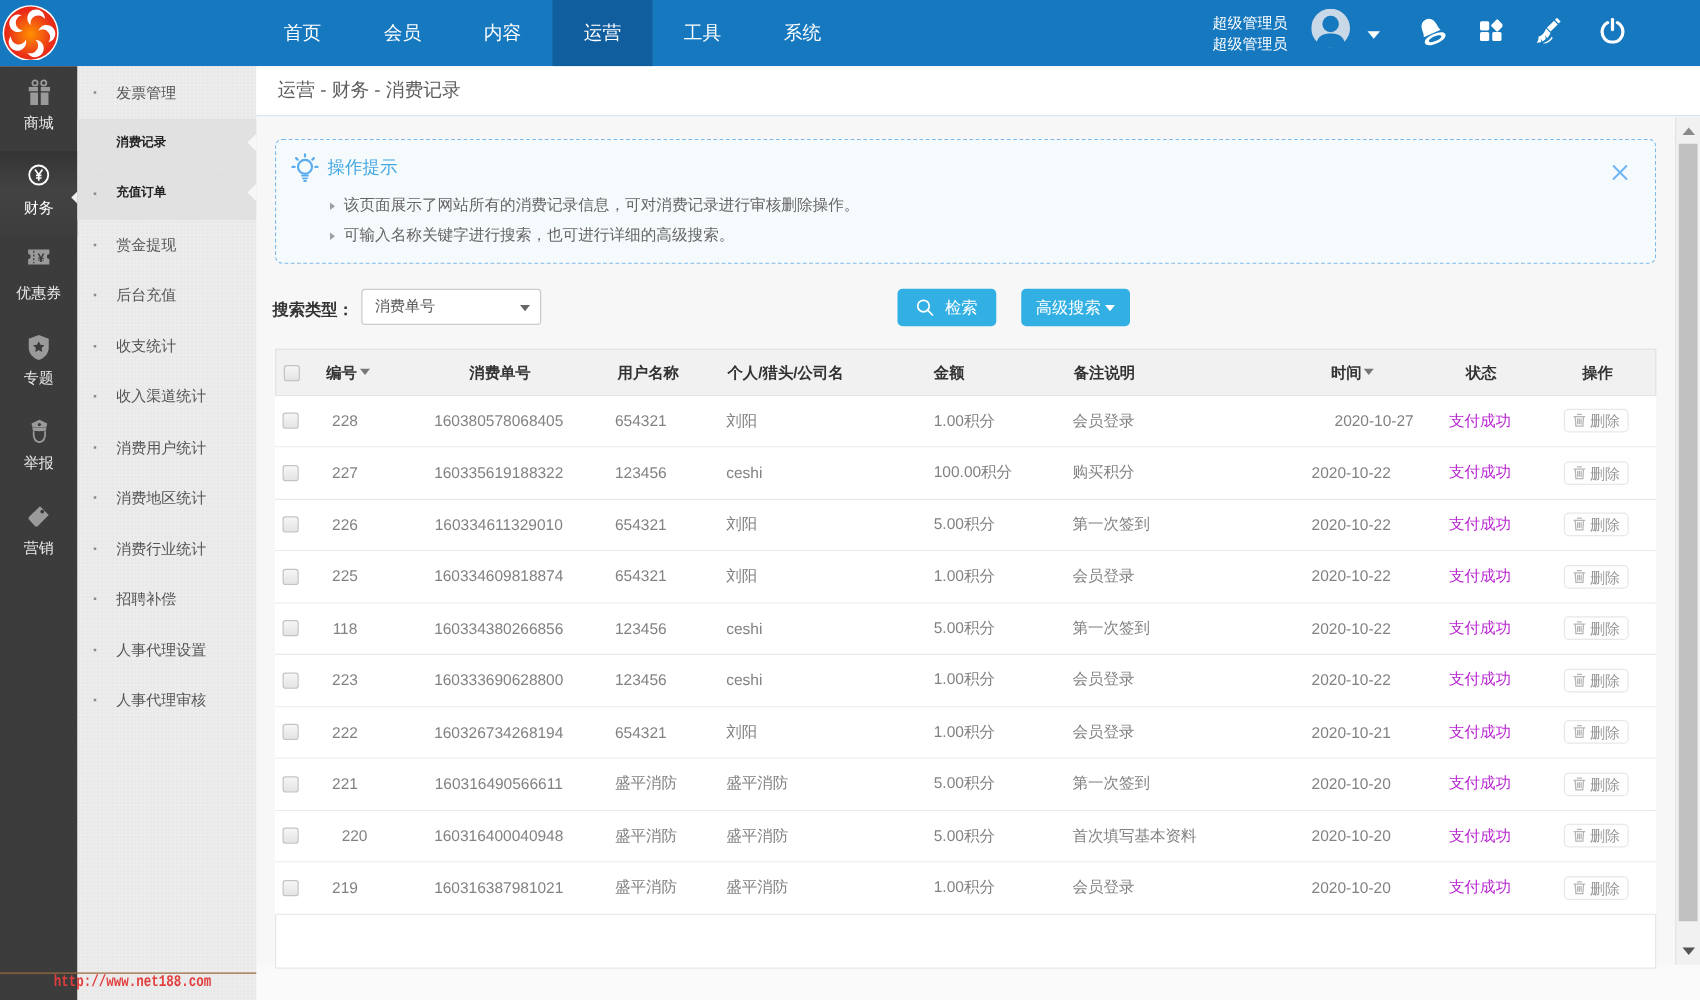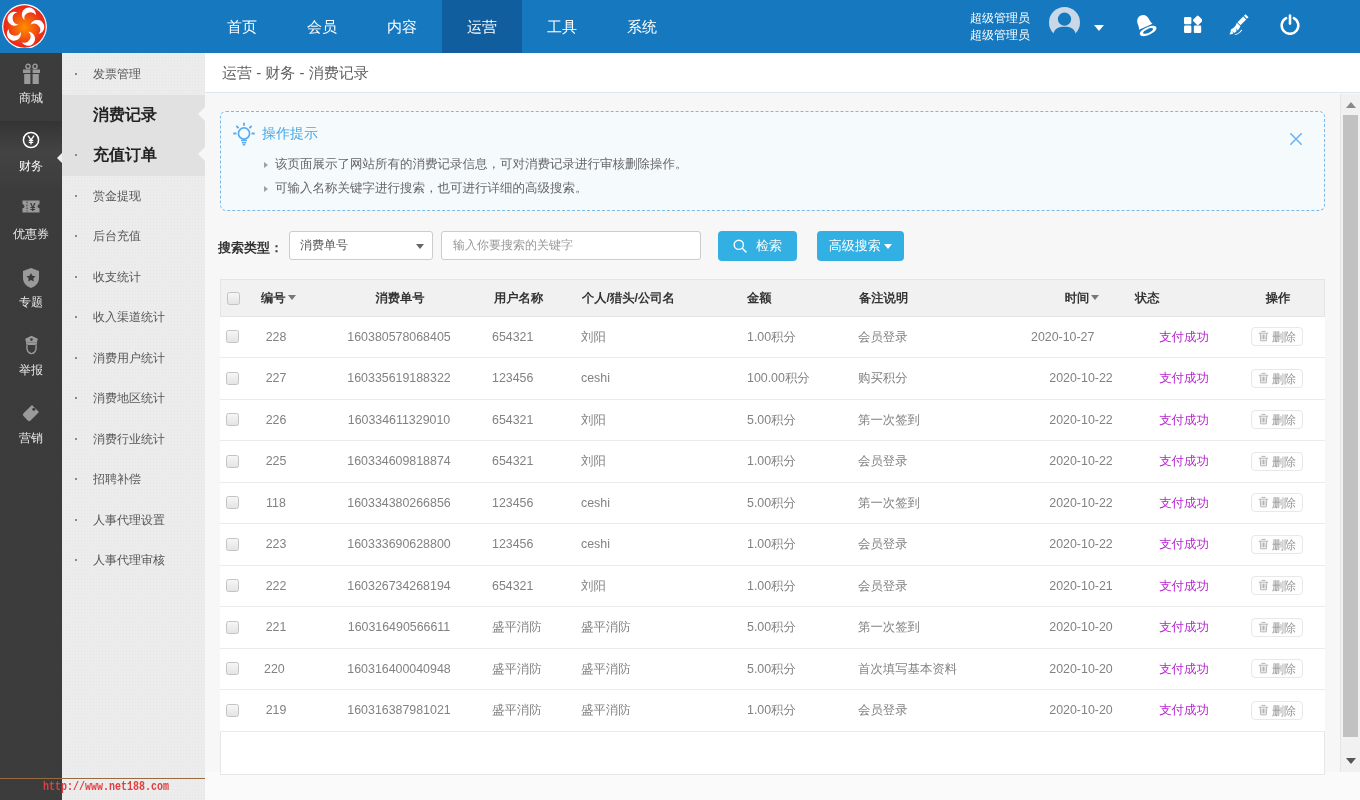--- a/index.html
+++ b/index.html
@@ -20,21 +20,21 @@
 .ditem { position:absolute; left:0; width:62px; height:68px; text-align:center; }
 .ditem.active { background:linear-gradient(180deg,#343434,#434343 45%,#3d3d3d); }
 .dicon { margin-top:10px; height:26px; }
 .dlabel { color:#e8e8e8; font-size:12px; margin-top:1px; }
 .ditem.active .dlabel { color:#fff; }
 #dnotch { position:absolute; left:57px; top:99.5px; width:0; height:0; border-top:5.5px solid transparent; border-bottom:5.5px solid transparent; border-right:5px solid #efefef; }
 
 
 #lside { position:absolute; left:62px; top:53px; width:143px; height:747px; background-color:#ececec; background-image:radial-gradient(rgba(0,0,0,0.022) 1px, transparent 1px); background-size:3px 3px; }
 .smenu { position:absolute; left:0; width:143px; height:40.5px; line-height:40.5px; font-size:12px; color:#555; }
-.smenu.sel { background:#e1e1e1; font-weight:bold; color:#222; font-size:16px; }
+.smenu.sel { background:#e1e1e1; font-weight:bold; color:#222; font-size:10px; }
 .dot { position:absolute; left:13px; top:19px; width:2px; height:2px; background:#8a8a8a; }
 .mt { position:absolute; left:31px; }
 .lnotch { position:absolute; width:0; height:0; border-top:7px solid transparent; border-bottom:7px solid transparent; border-right:7px solid #f7f7f7; left:136px; }
 
 
 #bread { position:absolute; left:205px; top:53px; width:1155px; height:40px; background:#fff; border-bottom:1px solid #d9e7f2; line-height:40px; font-size:15px; color:#5d5d5d; padding-left:17px; }
 #tipbox { position:absolute; left:220px; top:111px; width:1105px; height:100px; background:#f5fafd; border:1px dashed #7db9e8; border-radius:6px; }
 #tiptitle { position:absolute; left:41px; top:13px; font-size:14px; color:#45a7e2; }
 .tipline { position:absolute; left:43px; font-size:12.5px; color:#666; }
 .tipline .arr { display:inline-block; width:0; height:0; border-left:4px solid #9aa0a6; border-top:3.5px solid transparent; border-bottom:3.5px solid transparent; margin-right:7px; vertical-align:0px; }
@@ -275,50 +275,49 @@
     <div id="tiptitle">操作提示</div>
     <div class="tipline" style="top:44px"><span class="arr"></span>该页面展示了网站所有的消费记录信息，可对消费记录进行审核删除操作。</div>
     <div class="tipline" style="top:68px"><span class="arr"></span>可输入名称关键字进行搜索，也可进行详细的高级搜索。</div>
     <div id="tipclose"><svg width="12" height="12" viewBox="0 0 12 12">
           <path d="M0.8 0.8 L11.2 11.2 M11.2 0.8 L0.8 11.2" stroke="#6db5f2" stroke-width="1.6" stroke-linecap="round"></path>
         </svg></div>
   </div>
 
   <div id="searchlabel">搜索类型：</div>
   <div id="sel1">消费单号<span class="sc"></span></div>
-  <div id="inp1">输入你要搜索的关键字</div>
   <div class="bluebtn" style="left:718px;width:79px"><svg width="14" height="14" viewBox="0 0 14 14" style="vertical-align:-2.5px;margin-right:9px">
         <circle cx="5.8" cy="5.8" r="4.6" stroke="#fff" stroke-width="1.4" fill="none"></circle>
         <path d="M9.3 9.3 L13 13" stroke="#fff" stroke-width="1.4" stroke-linecap="round"></path>
       </svg>检索</div>
   <div class="bluebtn" style="left:817px;width:87px">高级搜索 <span style="display:inline-block;width:0;height:0;border-left:4.5px solid transparent;border-right:4.5px solid transparent;border-top:5.5px solid #fff;vertical-align:1px"></span></div>
 
   <div id="tbl"></div>
   <div id="thead">
     <span class="cb" style="left:6px;top:12px;margin-top:0"></span>
     <span class="h" style="left:40px">编号<span class="hcaret"></span></span>
     <span class="h" style="left:82px;width:194px;text-align:center">消费单号</span>
     <span class="h" style="left:273px">用户名称</span>
     <span class="h" style="left:361px">个人/猎头/公司名</span>
     <span class="h" style="left:526px">金额</span>
     <span class="h" style="left:638px">备注说明</span>
     <span class="h" style="left:811px;width:100px;text-align:center">时间<span class="hcaret"></span></span>
-    <span class="h" style="left:914px;width:100px;">状态</span>
+    <span class="h" style="left:914px;width:100px;text-align:center">状态</span>
     <span class="h" style="left:1031px;width:52px;text-align:center">操作</span>
   </div>
 
 <div class="trow" style="top:316.5px;height:41.5px">
   <span class="cb" style="left:6px"></span>
   <span class="c" style="left:26px;width:60px;text-align:center">228</span>
   <span class="c" style="left:82px;width:194px;text-align:center">160380578068405</span>
   <span class="c" style="left:272px">654321</span>
   <span class="c" style="left:361px">刘阳</span>
   <span class="c" style="left:527px">1.00积分</span>
   <span class="c" style="left:638px">会员登录</span>
-  <span class="c" style="left:811px;width:100px;text-align:left">2020-10-27</span>
+  <span class="c" style="left:811px;width:100px;text-align:right">2020-10-27</span>
   <span class="c st" style="left:914px;width:100px;text-align:center">支付成功</span>
   <span class="delbtn" style="left:1031px"><svg width="11" height="12" viewBox="0 0 11 12" style="vertical-align:-1px;margin-right:3px">
           <path d="M1.2 3.2h8.6M3.9 1.4h3.2M2.2 3.4l.5 7.4h5.6l.5-7.4M4.1 5v4M5.5 5v4M6.9 5v4" stroke="#b5b5b5" stroke-width="1" fill="none" stroke-linecap="round"></path>
         </svg>删除</span>
 </div>
 <div class="trow" style="top:358.0px;height:41.5px">
   <span class="cb" style="left:6px"></span>
   <span class="c" style="left:26px;width:60px;text-align:center">227</span>
   <span class="c" style="left:82px;width:194px;text-align:center">160335619188322</span>
   <span class="c" style="left:272px">123456</span>
@@ -410,21 +409,21 @@
   <span class="c" style="left:527px">5.00积分</span>
   <span class="c" style="left:638px">第一次签到</span>
   <span class="c" style="left:811px;width:100px;text-align:center">2020-10-20</span>
   <span class="c st" style="left:914px;width:100px;text-align:center">支付成功</span>
   <span class="delbtn" style="left:1031px"><svg width="11" height="12" viewBox="0 0 11 12" style="vertical-align:-1px;margin-right:3px">
           <path d="M1.2 3.2h8.6M3.9 1.4h3.2M2.2 3.4l.5 7.4h5.6l.5-7.4M4.1 5v4M5.5 5v4M6.9 5v4" stroke="#b5b5b5" stroke-width="1" fill="none" stroke-linecap="round"></path>
         </svg>删除</span>
 </div>
 <div class="trow" style="top:648.5px;height:41.5px">
   <span class="cb" style="left:6px"></span>
-  <span class="c" style="left:44px;width:60px;text-align:left">220</span>
+  <span class="c" style="left:14px;width:60px;text-align:right">220</span>
   <span class="c" style="left:82px;width:194px;text-align:center">160316400040948</span>
   <span class="c" style="left:272px">盛平消防</span>
   <span class="c" style="left:361px">盛平消防</span>
   <span class="c" style="left:527px">5.00积分</span>
   <span class="c" style="left:638px">首次填写基本资料</span>
   <span class="c" style="left:811px;width:100px;text-align:center">2020-10-20</span>
   <span class="c st" style="left:914px;width:100px;text-align:center">支付成功</span>
   <span class="delbtn" style="left:1031px"><svg width="11" height="12" viewBox="0 0 11 12" style="vertical-align:-1px;margin-right:3px">
           <path d="M1.2 3.2h8.6M3.9 1.4h3.2M2.2 3.4l.5 7.4h5.6l.5-7.4M4.1 5v4M5.5 5v4M6.9 5v4" stroke="#b5b5b5" stroke-width="1" fill="none" stroke-linecap="round"></path>
         </svg>删除</span>

